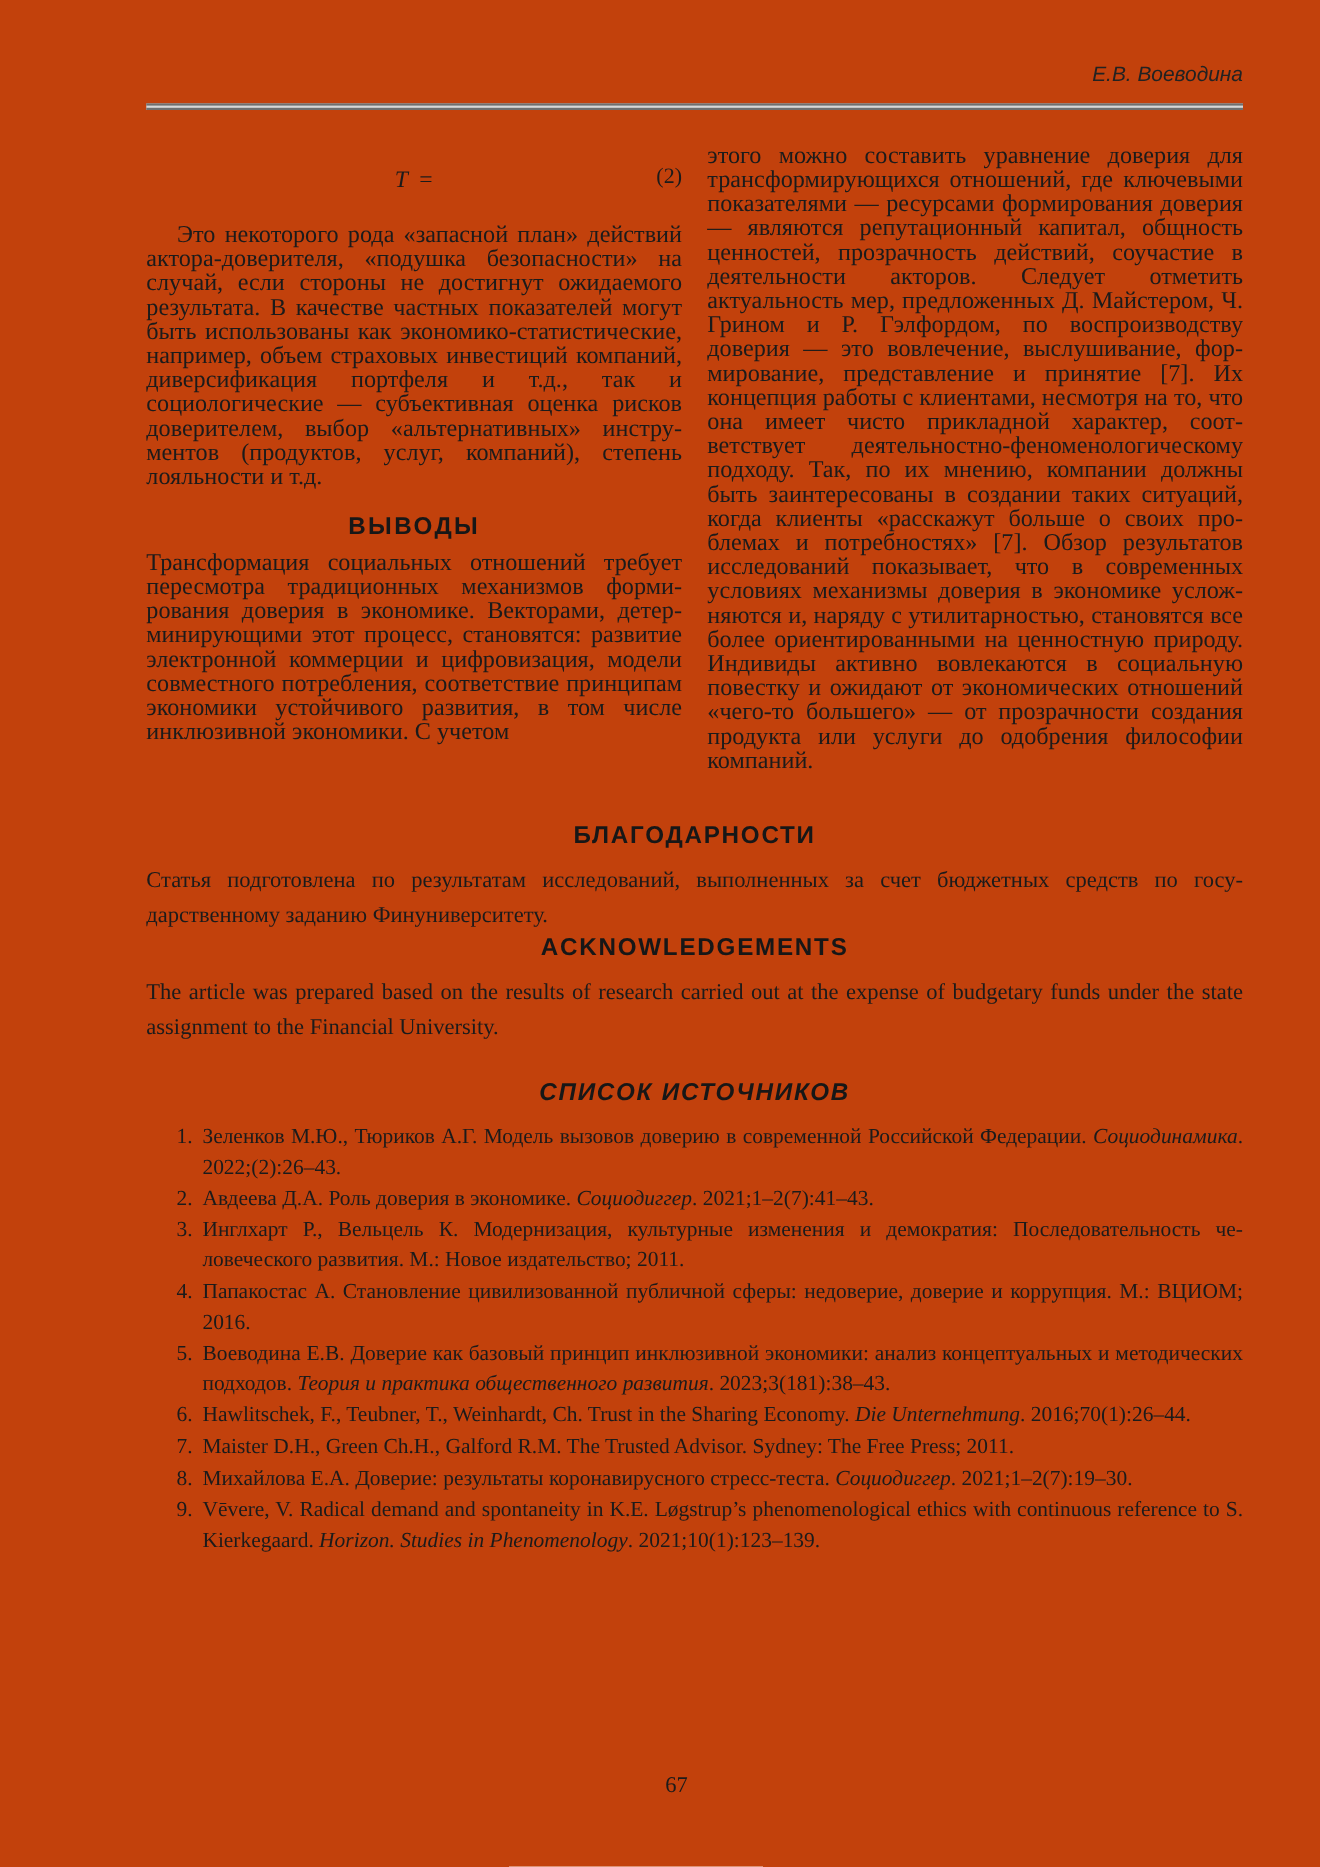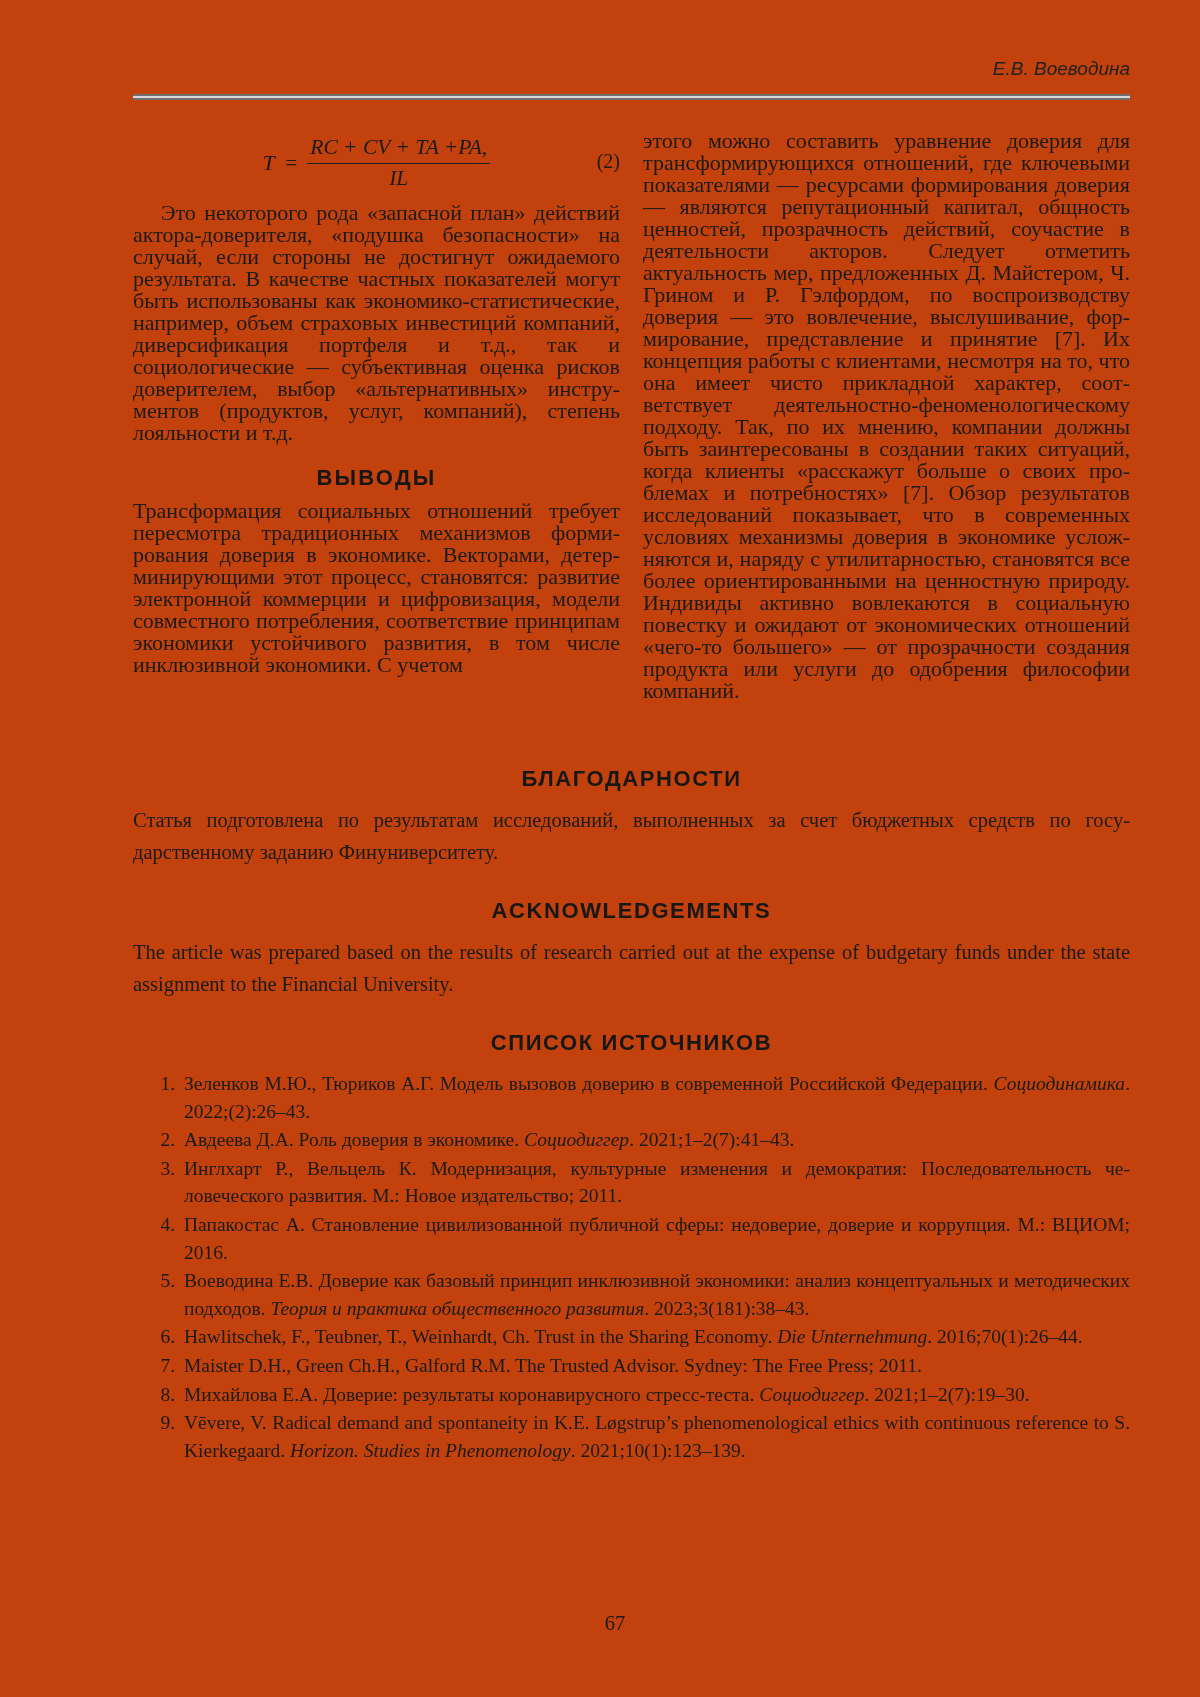--- a/index.html
+++ b/index.html
@@ -69,23 +69,23 @@
   .sec-heading{
     margin:0;
     text-align:center;
     font-family:"Liberation Sans", sans-serif;
     font-weight:bold;
     font-size:22px;
     letter-spacing:1.6px;
     color:#171717;
   }
   .col-heading{margin:21px 0 9px;letter-spacing:2.2px;}
-  .ack-ru .sec-heading{margin-top:64px;}
-  .ack-en .sec-heading{margin-top:30px;}
-  .refs .sec-heading{margin-top:30px;}
+  .ack-ru .sec-heading{margin-top:44px;}
+  .ack-en .sec-heading{}
+  .refs .sec-heading{margin-top:30px;font-style:italic;}
   .wide-p{
     margin:12px 0 0;
     font-size:20.5px;
     line-height:32px;
     text-align:justify;
     hyphens:manual;
   }
   
   .ref-list{
     margin:14px 0 0;
@@ -121,24 +121,20 @@
     <div class="running-head">Е.В. Воеводина</div>
     <div class="header-rule"></div>
 
     <div class="columns">
       <div class="col">
 
         <div class="formula-row">
           <div class="formula">
             <span>T</span>
             <span>=</span>
-            <span class="frac">
-              <span class="num">RC + CV + TA +PA,</span>
-              <span class="den">IL</span>
-            </span>
           </div>
           <div class="f-label">(2)</div>
         </div>
 
         <p class="body-p indent"><span>Это некоторого рода «запасной план» дейст­вий актора-доверителя, «подушка безопасности» на случай, если стороны не достигнут ожидаемого результата. В качестве частных показателей могут быть использованы как экономико-статистиче­ские, например, объем страховых инвестиций компаний, диверсификация портфеля и т.д., так и социологические — субъективная оценка рисков доверителем, выбор «альтернативных» инстру­ментов (продуктов, услуг, компаний), степень лояльности и т.д.</span></p>
 
         <h2 class="sec-heading col-heading">ВЫВОДЫ</h2>
 
         <p class="body-p"><span>Трансформация социальных отношений требует пересмотра традиционных механизмов форми­рования доверия в экономике. Векторами, детер­минирующими этот процесс, становятся: разви­тие электронной коммерции и цифровизация, модели совместного потребления, соответствие принципам экономики устойчивого развития, в том числе инклюзивной экономики. С учетом</span></p>
       </div>

